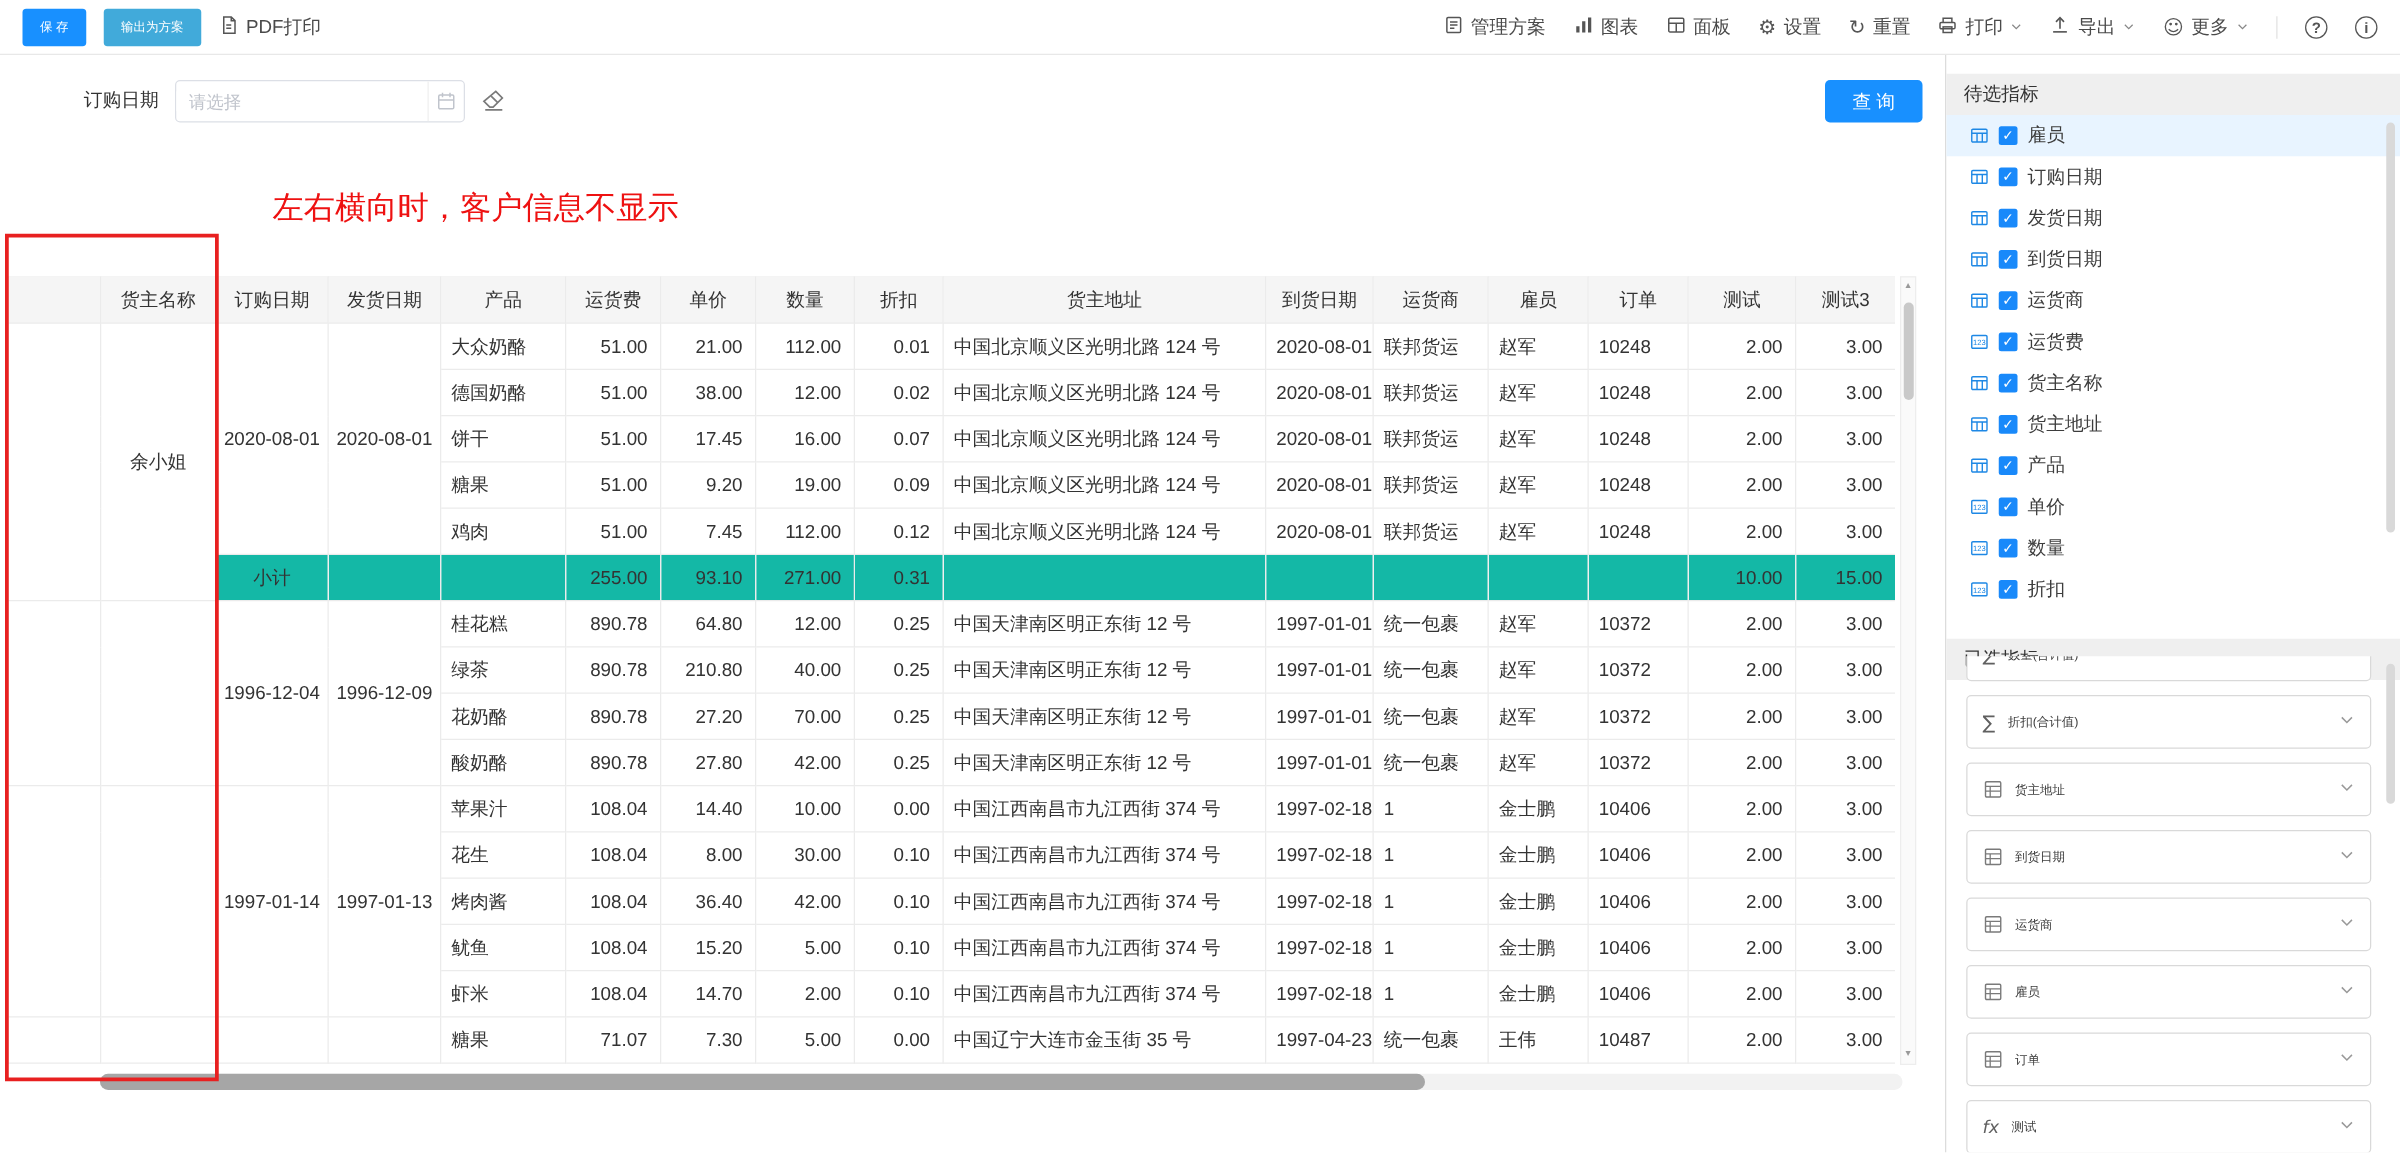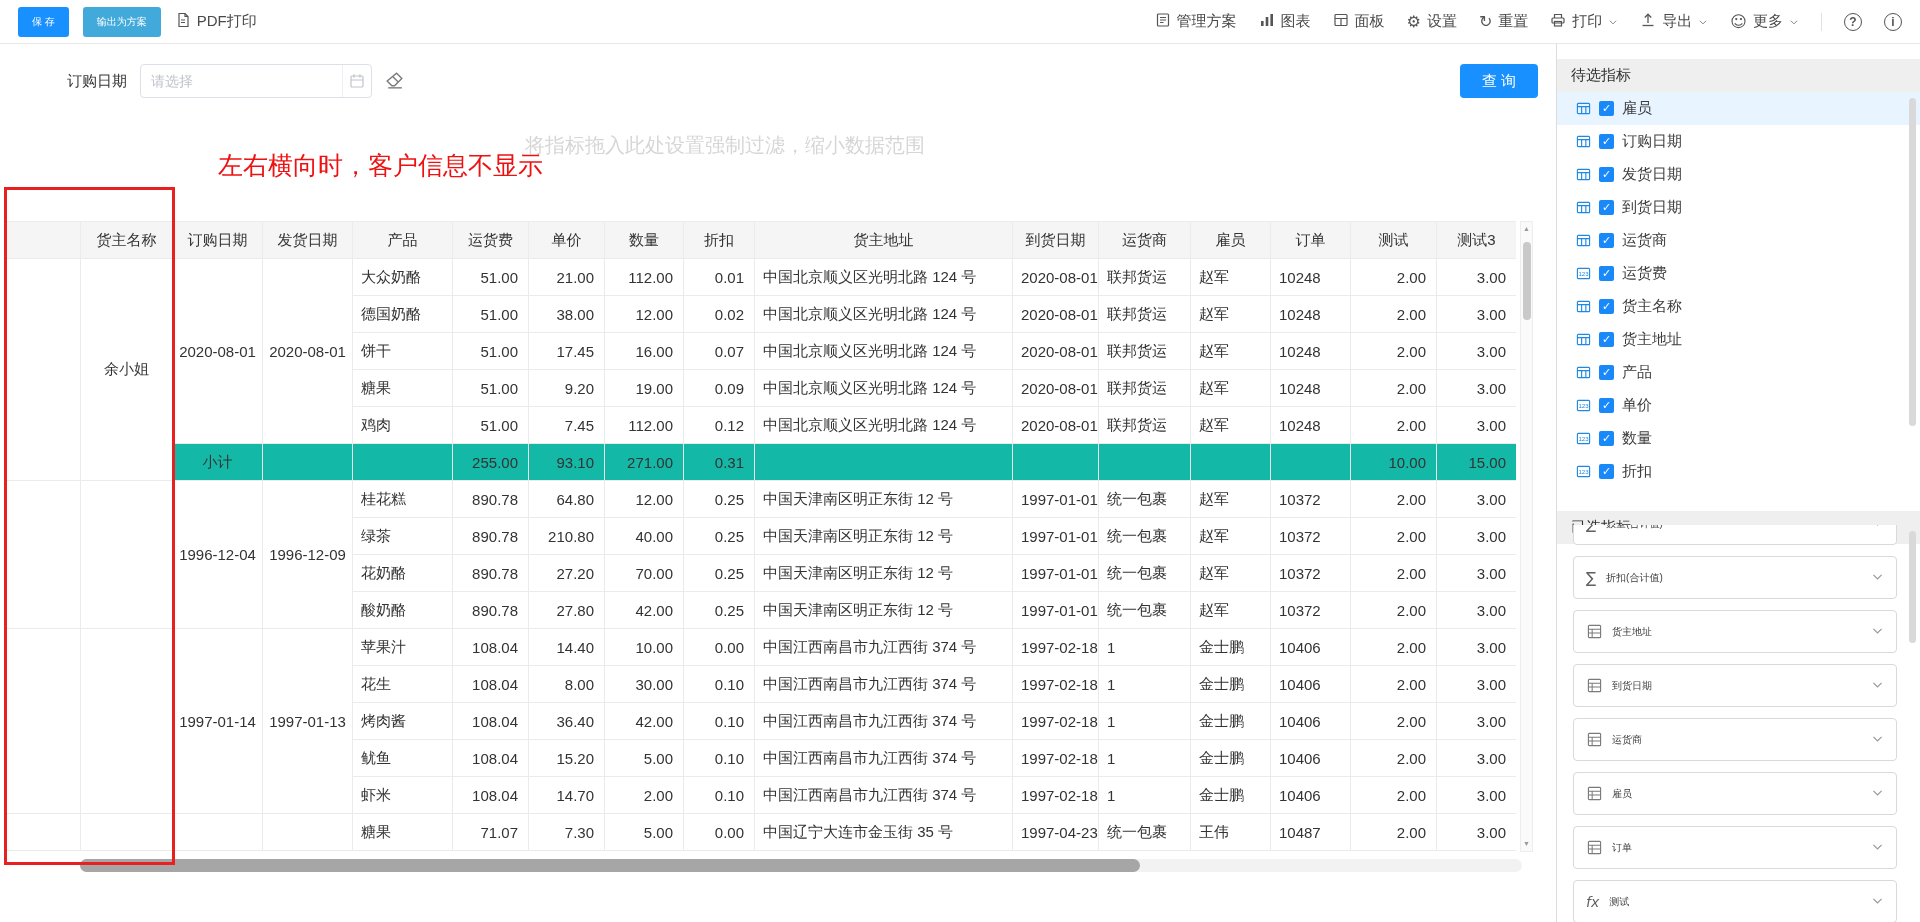--- a/index.html
+++ b/index.html
@@ -177,21 +177,20 @@
         </svg>
       </span>
   </div>
   <span class="eraser-btn"><svg width="21" height="21" viewBox="0 0 20 20" fill="none" stroke="#7a7a7a" stroke-width="1.3">
         <path d="M12 3l5 5-7 7H7.5l-4.5-4.5z"></path>
         <path d="M8.5 6.5l5 5"></path>
         <path d="M4 17h13"></path>
       </svg></span>
   <button class="query-btn">查 询</button>
 
-  <div class="drop-hint">将指标拖入此处设置强制过滤，缩小数据范围</div>
   <div class="annotation" style="color: rgb(238, 17, 17);">左右横向时，客户信息不显示</div>
   <div class="red-box" style="border-color: rgb(232, 32, 32);"></div>
 
   <div class="table-wrap">
     <table>
       <colgroup id="colgroup">
           <col style="width: 74px;">
           <col style="width: 92px;">
           <col style="width: 90px;">
           <col style="width: 90px;">

